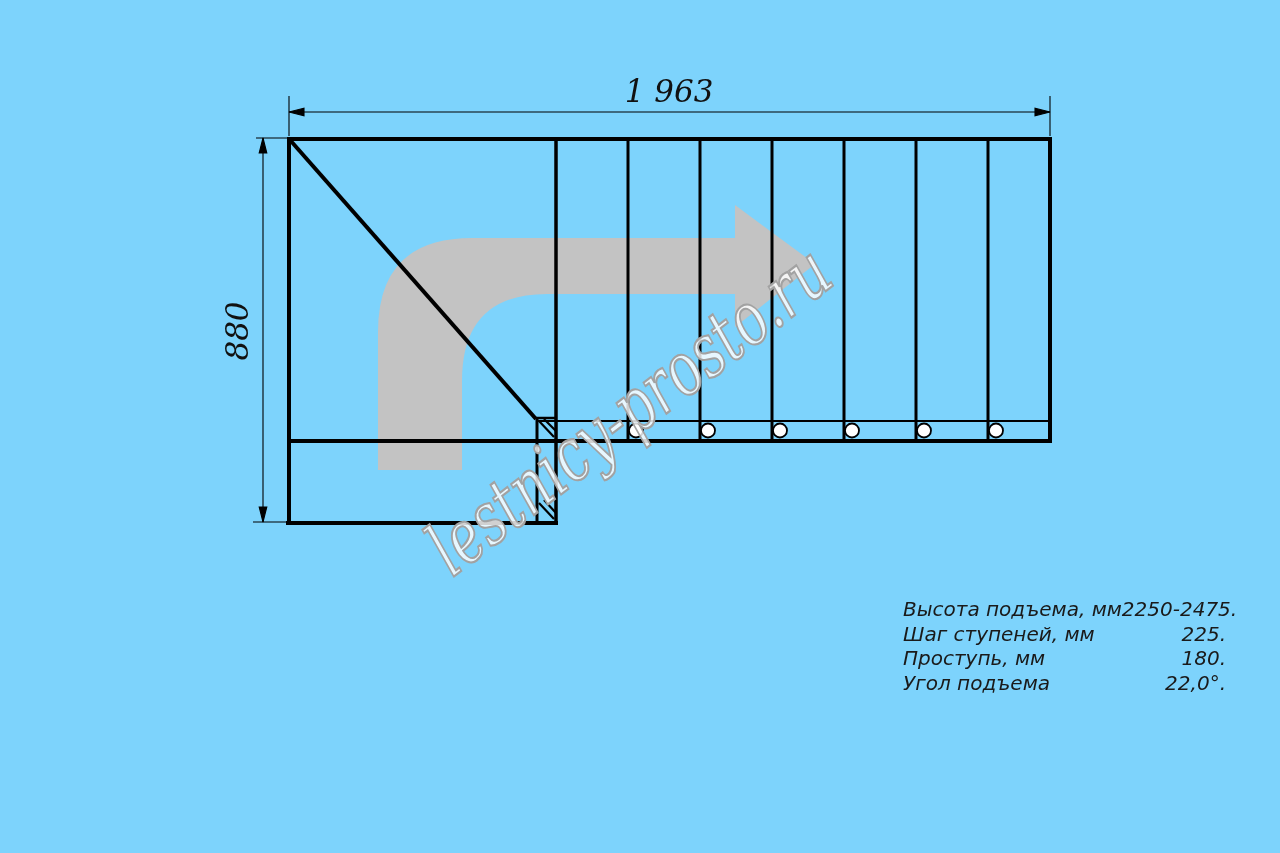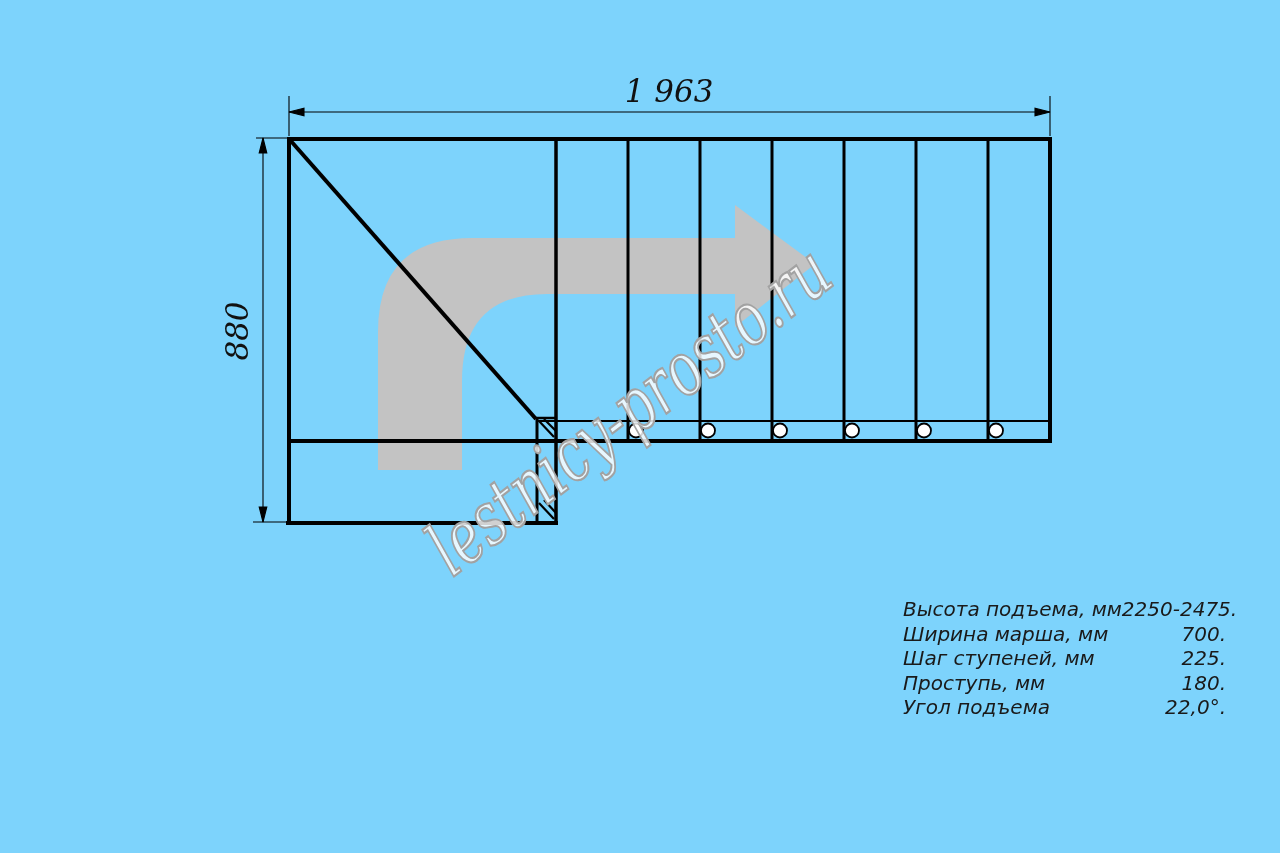--- a/index.html
+++ b/index.html
@@ -89,24 +89,20 @@
 
     <text x="452" y="578" transform="rotate(-37.5 452 578)" font-family="DejaVu Serif, Liberation Serif, serif" font-style="italic" font-size="74" textLength="485" lengthAdjust="spacingAndGlyphs" fill="#ffffff" fill-opacity="0.82" stroke="#a2a2a2" stroke-width="2.2">lestnicy-prosto.ru</text>
   </svg>
 
   <div class="specs">
     <div class="spec-row">
       <span class="spec-label">Высота подъема, мм</span>
       <span class="spec-value">2250-2475.</span>
     </div>
     <div class="spec-row">
-      <span class="spec-label">Ширина марша, мм</span>
-      <span class="spec-value">700.</span>
-    </div>
-    <div class="spec-row">
       <span class="spec-label">Шаг ступеней, мм</span>
       <span class="spec-value">225.</span>
     </div>
     <div class="spec-row">
       <span class="spec-label">Проступь, мм</span>
       <span class="spec-value">180.</span>
     </div>
     <div class="spec-row">
       <span class="spec-label">Угол подъема</span>
       <span class="spec-value">22,0°.</span>

